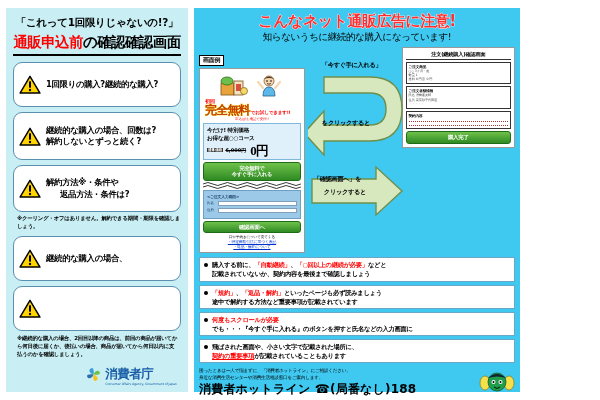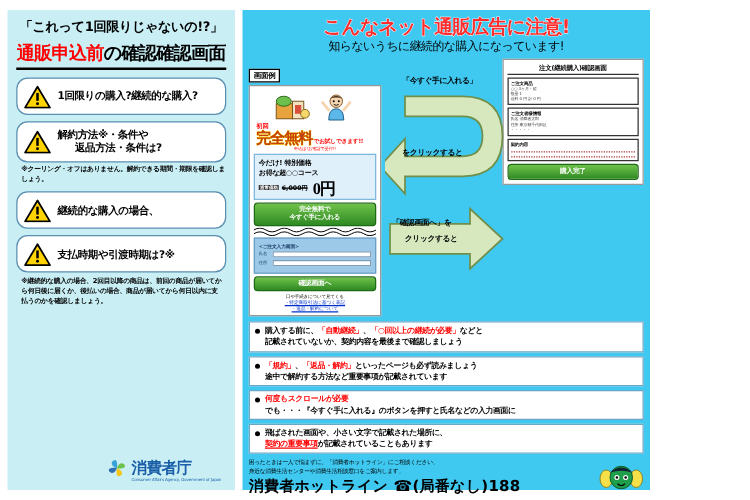--- a/index.html
+++ b/index.html
@@ -51,21 +51,21 @@
     white-space: nowrap;
   }
 
   .card {
     display: flex;
     align-items: center;
     gap: 5px;
     background: #ffffff;
     border: 1.2px solid #5a8fb0;
     border-radius: 9px;
-    padding: 4px 5px;
+    padding: 16px 5px;
     margin-bottom: 5px;
     min-height: 30px;
   }
   .warn-tri {
     flex: 0 0 auto;
     width: 22px; height: 19px;
   }
   .card-text {
     font-size: 8.4px;
     font-weight: bold;
@@ -249,55 +249,63 @@
       <svg class="warn-tri" viewBox="0 0 24 21">
         <polygon points="12,1.5 23,20 1,20" fill="#ffd400" stroke="#000" stroke-width="1.6" stroke-linejoin="round"></polygon>
         <rect x="10.9" y="7" width="2.2" height="7" fill="#000"></rect>
         <circle cx="12" cy="16.6" r="1.3" fill="#000"></circle>
       </svg>
       <div class="card-text">
         <span>1回限りの購入?継続的な購入?</span>
       </div>
     </div>
 
-
     <div class="card">
       <svg class="warn-tri" viewBox="0 0 24 21">
         <polygon points="12,1.5 23,20 1,20" fill="#ffd400" stroke="#000" stroke-width="1.6" stroke-linejoin="round"></polygon>
         <rect x="10.9" y="7" width="2.2" height="7" fill="#000"></rect>
         <circle cx="12" cy="16.6" r="1.3" fill="#000"></circle>
       </svg>
       <div class="card-text">
-        <span>解約方法※・条件や</span>
-        <span class="ln2">返品方法・条件は?</span>
-      </div>
-    </div>
-
-    <div class="note">※クーリング・オフはありません。解約できる期間・期限を確認しましょう。</div>
+        <span>継続的な購入の場合、回数は?</span>
+        <span class="ln2" style="padding-left:0">解約しないとずっと続く?</span>
+      </div>
+    </div>
 
     <div class="card">
       <svg class="warn-tri" viewBox="0 0 24 21">
         <polygon points="12,1.5 23,20 1,20" fill="#ffd400" stroke="#000" stroke-width="1.6" stroke-linejoin="round"></polygon>
         <rect x="10.9" y="7" width="2.2" height="7" fill="#000"></rect>
         <circle cx="12" cy="16.6" r="1.3" fill="#000"></circle>
       </svg>
       <div class="card-text">
-        <span>継続的な購入の場合、</span>
-      </div>
-    </div>
+        <span>解約方法※・条件や</span>
+        <span class="ln2">返品方法・条件は?</span>
+      </div>
+    </div>
+
+    <div class="note">※クーリング・オフはありません。解約できる期間・期限を確認しましょう。</div>
 
     <div class="card">
       <svg class="warn-tri" viewBox="0 0 24 21">
         <polygon points="12,1.5 23,20 1,20" fill="#ffd400" stroke="#000" stroke-width="1.6" stroke-linejoin="round"></polygon>
         <rect x="10.9" y="7" width="2.2" height="7" fill="#000"></rect>
         <circle cx="12" cy="16.6" r="1.3" fill="#000"></circle>
       </svg>
       <div class="card-text">
-        <span>支払時期や引渡時期は?※</span>
-      </div>
+        <span>継続的な購入の場合、</span>
+      </div>
+    </div>
+
+    <div class="card">
+      <svg class="warn-tri" viewBox="0 0 24 21">
+        <polygon points="12,1.5 23,20 1,20" fill="#ffd400" stroke="#000" stroke-width="1.6" stroke-linejoin="round"></polygon>
+        <rect x="10.9" y="7" width="2.2" height="7" fill="#000"></rect>
+        <circle cx="12" cy="16.6" r="1.3" fill="#000"></circle>
+      </svg>
     </div>
 
     <div class="note note-block">※継続的な購入の場合、2回目以降の商品は、前回の商品が届いてから何日後に届くか、後払いの場合、商品が届いてから何日以内に支払うのかを確認しましょう。</div>
 
     <div class="caa-logo">
       <svg class="caa-mark" viewBox="0 0 24 24">
         <path d="M12 12 C6 10, 4 5, 9 3 C12 2, 13 7, 12 12 Z" fill="#3aa0d8"></path>
         <path d="M12 12 C14 6, 19 5, 21 9 C22 12, 17 13, 12 12 Z" fill="#6cc24a"></path>
         <path d="M12 12 C18 14, 20 19, 15 21 C12 22, 11 17, 12 12 Z" fill="#f5c518"></path>
         <path d="M12 12 C10 18, 5 19, 3 15 C2 12, 7 11, 12 12 Z" fill="#2e6fb0"></path>

